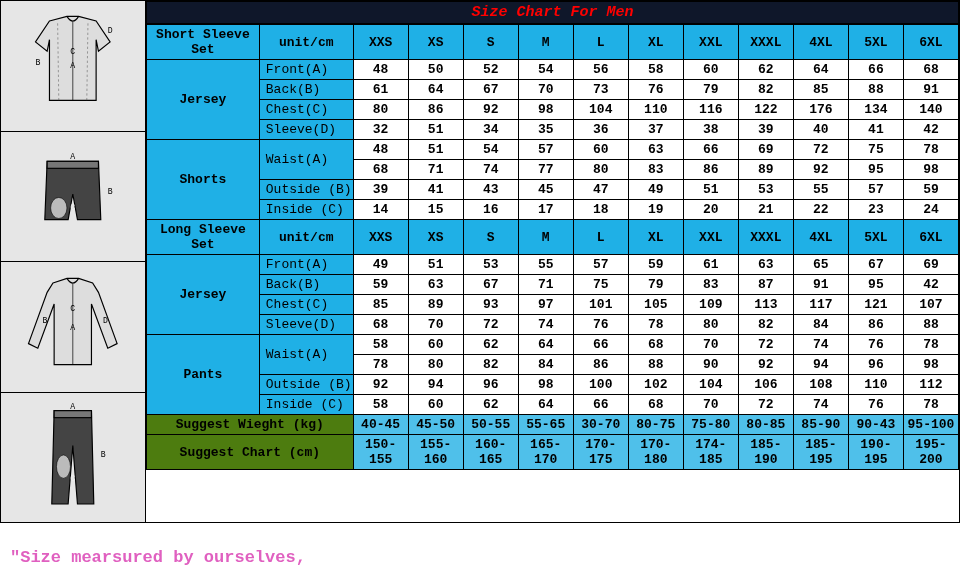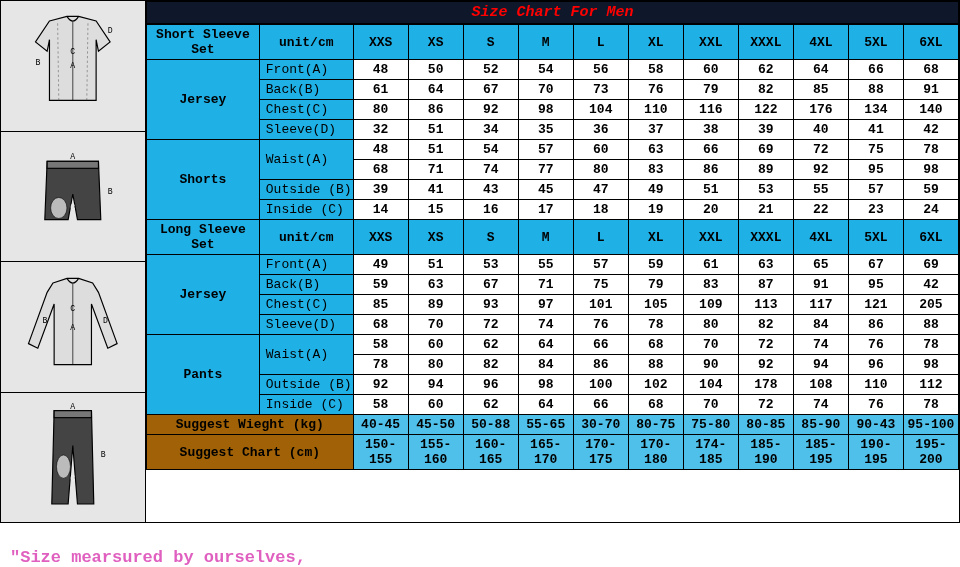--- a/index.html
+++ b/index.html
@@ -26,21 +26,21 @@
 .diagram-box svg { width: 90%; height: 90%; }
 .table-area { flex: 1; }
 table { border-collapse: collapse; width: 100%; font-family: "Courier New", monospace; }
 td, th { border: 1px solid #000; text-align: center; padding: 2px 1px; height: 20px; font-size: 13px; font-weight: bold; }
 .title-row td { background: #0f172a; color: #ff0000; font-weight: bold; font-style: italic; font-size: 15px; border-bottom: 2px solid #000; }
 .header-row td { background: #1fb0e6; font-weight: bold; color: #000; }
 .label-col { background: #1fb0e6; font-weight: bold; color: #000; text-align: center; min-width: 60px;}
 .measure-col { background: #1fb0e6; font-weight: normal; color: #000; text-align: left; padding-left: 6px; white-space: nowrap; min-width: 90px;}
 .val { background: #fff; min-width: 46px; }
 .suggest-row td { background: #1fb0e6; }
-.suggest-row .label-merged { background: #a16207; font-weight: bold; text-align: center; }
+.suggest-row .label-merged { background: #4d7c0f; font-weight: bold; text-align: center; }
 .suggest-row .sval { background: #4fc0ea; }
 .note { font-family: "Courier New", monospace; font-size: 17px; color: #e060c0; padding: 20px 10px 10px 10px; line-height: 1.8; background: #fff; font-weight: bold; }
 </style>
 </head>
 <body>
 
 <div class="chart-container">
 
   <div class="diagrams">
     <div class="diagram-box">
@@ -277,21 +277,21 @@
         <td class="val">85</td>
             <td class="val">89</td>
             <td class="val">93</td>
             <td class="val">97</td>
             <td class="val">101</td>
             <td class="val">105</td>
             <td class="val">109</td>
             <td class="val">113</td>
             <td class="val">117</td>
             <td class="val">121</td>
-            <td class="val">205</td>
+            <td class="val">107</td>
       </tr>
       <tr>
         <td class="measure-col">Sleeve(D)</td>
         <td class="val">68</td>
             <td class="val">70</td>
             <td class="val">72</td>
             <td class="val">74</td>
             <td class="val">76</td>
             <td class="val">78</td>
             <td class="val">80</td>
@@ -331,21 +331,21 @@
       </tr>
       <tr>
         <td class="measure-col">Outside (B)</td>
         <td class="val">92</td>
             <td class="val">94</td>
             <td class="val">96</td>
             <td class="val">98</td>
             <td class="val">100</td>
             <td class="val">102</td>
             <td class="val">104</td>
-            <td class="val">178</td>
+            <td class="val">106</td>
             <td class="val">108</td>
             <td class="val">110</td>
             <td class="val">112</td>
       </tr>
       <tr>
         <td class="measure-col">Inside (C)</td>
         <td class="val">58</td>
             <td class="val">60</td>
             <td class="val">62</td>
             <td class="val">64</td>
@@ -355,21 +355,21 @@
             <td class="val">72</td>
             <td class="val">74</td>
             <td class="val">76</td>
             <td class="val">78</td>
       </tr>
 
       <tr class="suggest-row">
         <td class="label-merged" colspan="2">Suggest Wieght (kg)</td>
         <td class="sval">40-45</td>
             <td class="sval">45-50</td>
-            <td class="sval">50-88</td>
+            <td class="sval">50-55</td>
             <td class="sval">55-65</td>
             <td class="sval">30-70</td>
             <td class="sval">80-75</td>
             <td class="sval">75-80</td>
             <td class="sval">80-85</td>
             <td class="sval">85-90</td>
             <td class="sval">90-43</td>
             <td class="sval">95-100</td>
       </tr>
       <tr class="suggest-row">

